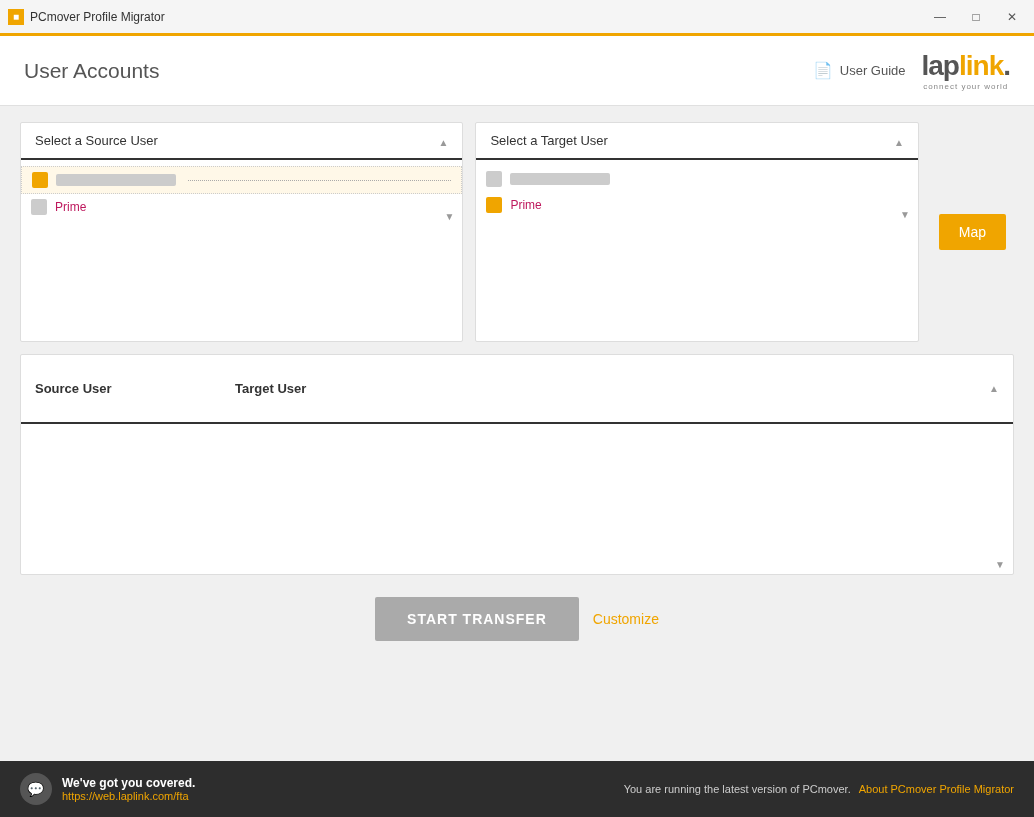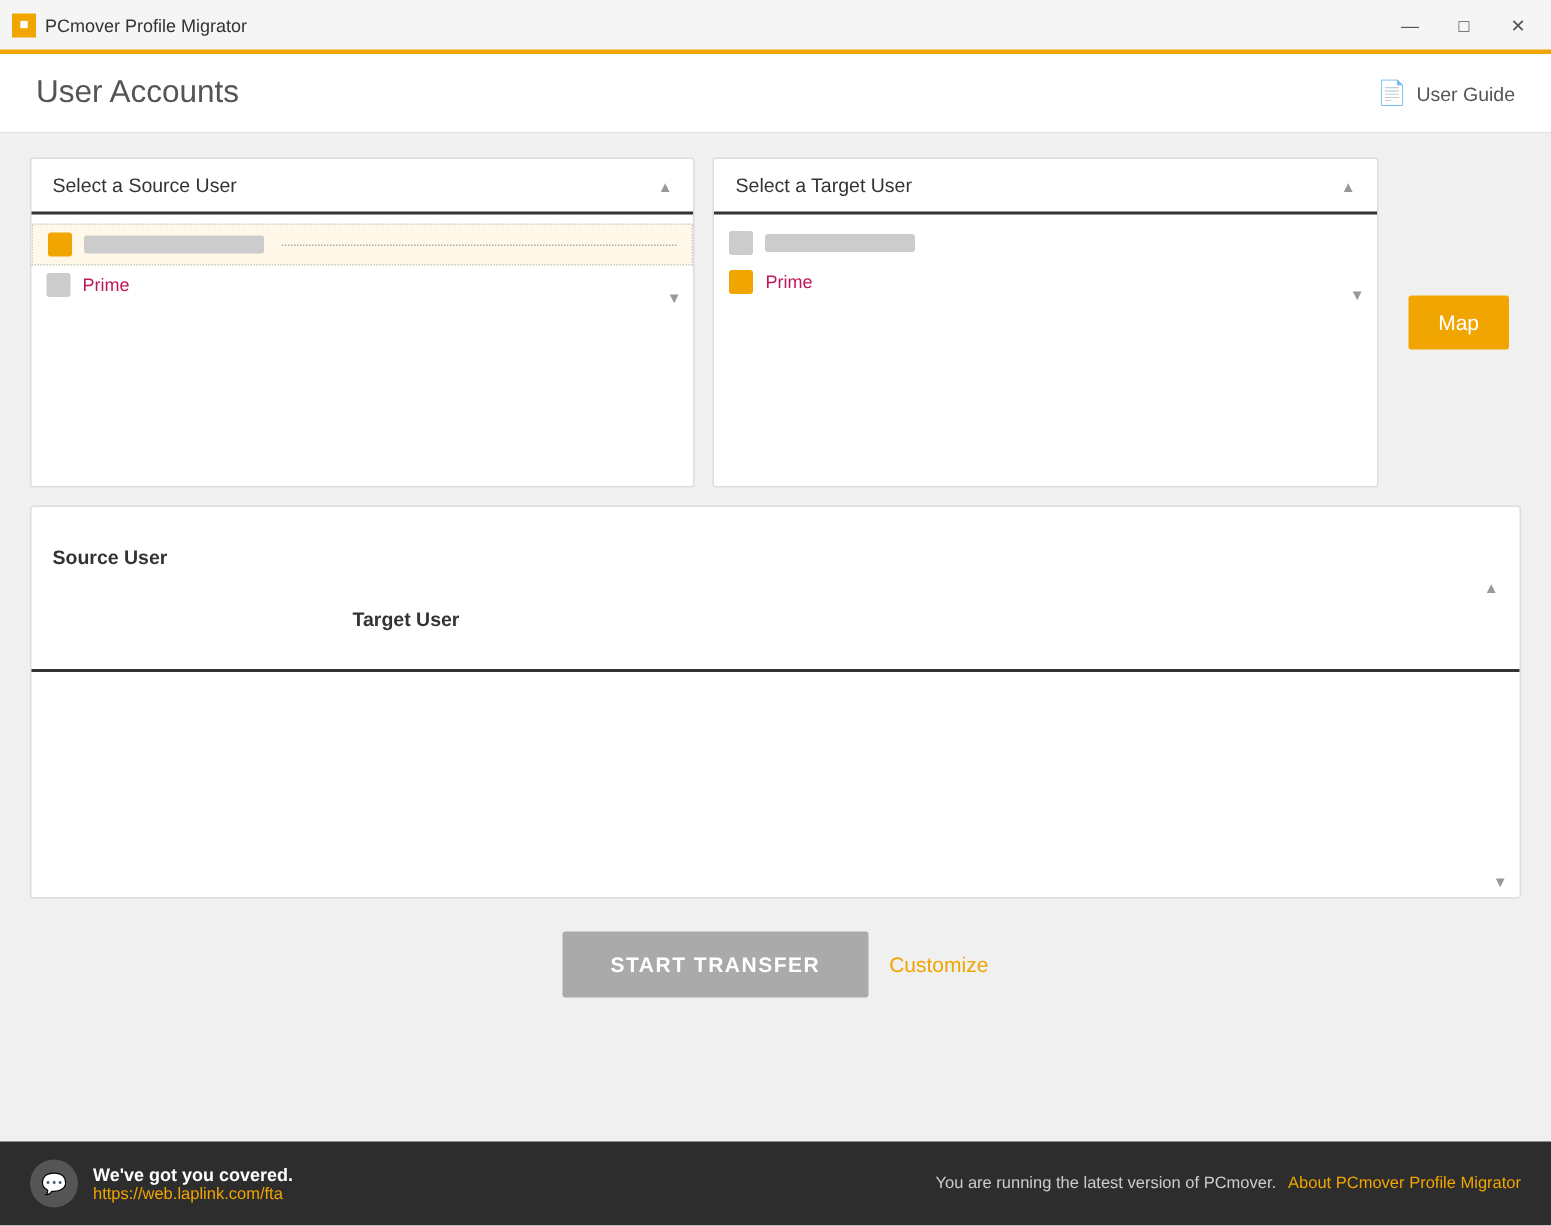--- a/index.html
+++ b/index.html
@@ -203,21 +203,21 @@
     .mapping-columns {
       display: flex;
       gap: 0;
     }
     .col-label {
       font-size: 13px;
       color: #333;
       font-weight: bold;
     }
     .col-source { width: 200px; }
-    .col-target { flex: 1; margin-top: 41px; }
+    .col-target { flex: 1; }
     .mapping-body {
       min-height: 150px;
       padding: 8px 14px;
     }
     .scroll-indicator-down {
       position: absolute;
       bottom: 4px;
       right: 8px;
       color: #999;
       font-size: 10px;
@@ -332,20 +332,26 @@
   </div>
 </div>
 
 <div class="app-header">
   <h1 class="page-title">User Accounts</h1>
   <div class="header-right">
     <a class="user-guide-link">
       <span class="user-guide-icon">📄</span>
       <span>User Guide</span>
     </a>
+    <div class="logo-container">
+      <div class="laplink-logo">
+        lap<span>link</span>.
+      </div>
+      <div class="laplink-tagline">connect your world</div>
+    </div>
   </div>
 </div>
 
 <div class="main-content">
 
   <div class="panels-row">
 
     <div class="panel">
       <div class="panel-header">
         <span class="panel-title">Select a Source User</span>

